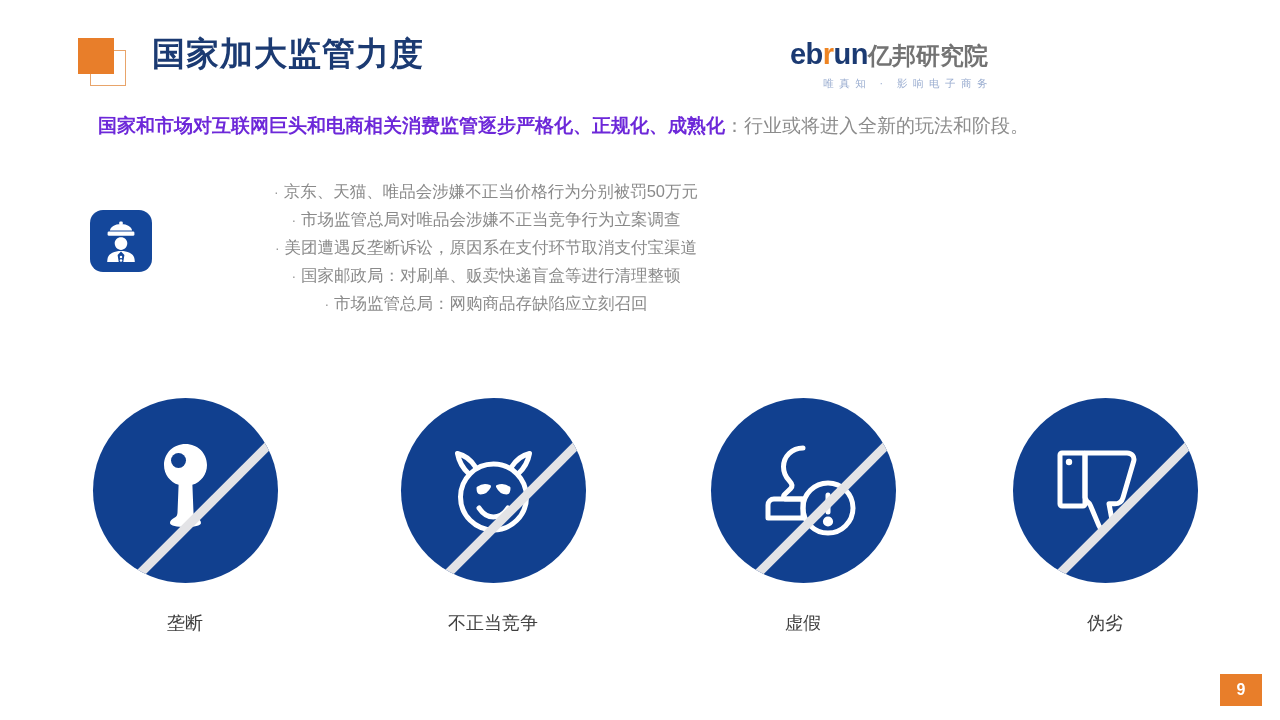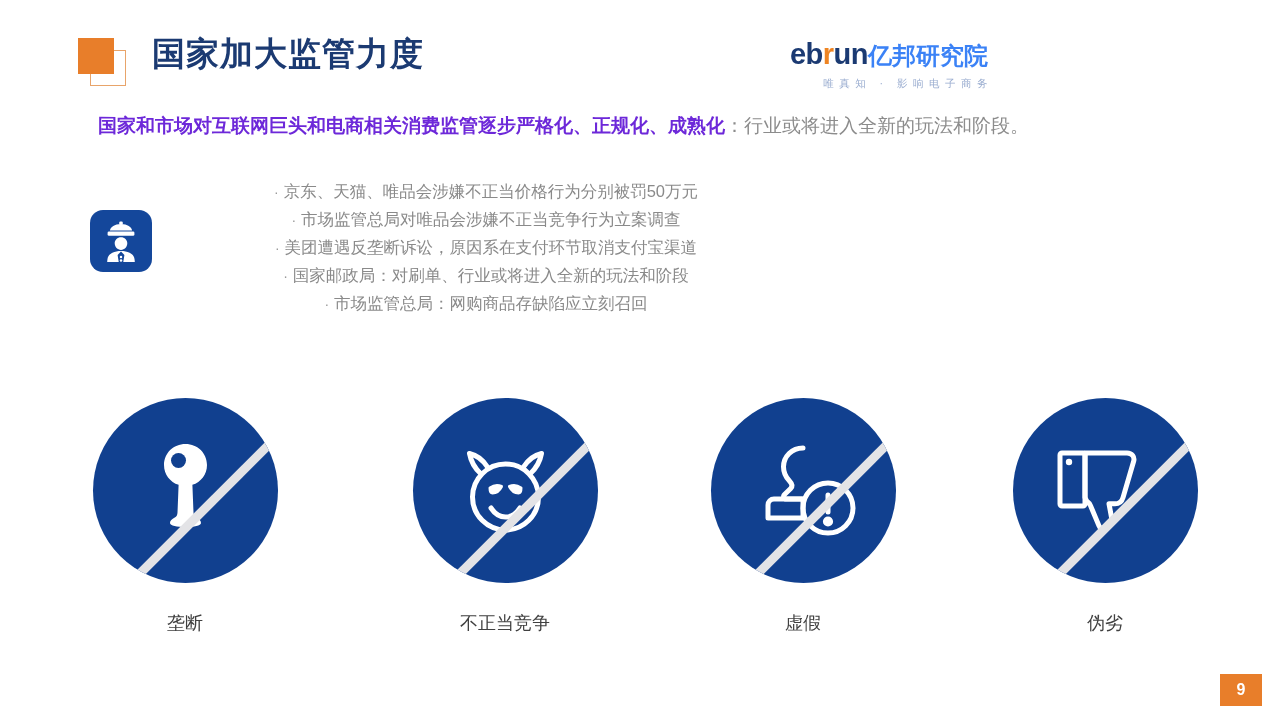--- a/index.html
+++ b/index.html
@@ -61,21 +61,21 @@
   #logo-wordmark {
     font-size: 29px;
     font-weight: bold;
     line-height: 32px;
     white-space: nowrap;
     letter-spacing: -0.5px;
   }
   #logo-wordmark .lw-navy { color: #1b3a72; }
   #logo-wordmark .lw-orange { color: #ee8422; }
   #logo-wordmark .lw-cn {
-    color: #3b82f6;
+    color: #737373;
     font-size: 24px;
     letter-spacing: 0px;
   }
   #logo-tagline {
     font-size: 10.5px;
     color: #9aadd0;
     letter-spacing: 5.5px;
     margin-top: 5px;
     margin-right: -5px;
     white-space: nowrap;
@@ -222,40 +222,40 @@
       <circle cx="31" cy="47" r="1.25"></circle>
       <circle cx="31" cy="50.6" r="1.25"></circle>
     </g>
   </svg>
 </div>
 
 <div id="bullet-list">
   <div class="bullet-row"><span class="bullet-dot">·</span><span>京东、天猫、唯品会涉嫌不正当价格行为分别被罚50万元</span></div>
   <div class="bullet-row"><span class="bullet-dot">·</span><span>市场监管总局对唯品会涉嫌不正当竞争行为立案调查</span></div>
   <div class="bullet-row"><span class="bullet-dot">·</span><span>美团遭遇反垄断诉讼，原因系在支付环节取消支付宝渠道</span></div>
-  <div class="bullet-row"><span class="bullet-dot">·</span><span>国家邮政局：对刷单、行业或将进入全新的玩法和阶段</span></div>
+  <div class="bullet-row"><span class="bullet-dot">·</span><span>国家邮政局：对刷单、贩卖快递盲盒等进行清理整顿</span></div>
   <div class="bullet-row"><span class="bullet-dot">·</span><span>市场监管总局：网购商品存缺陷应立刻召回</span></div>
 </div>
 
 <div id="icon-row">
 
   <div class="icon-cell" style="left:80px;">
     <div class="icon-circle">
       <svg class="glyph" viewBox="0 0 185 185" aria-hidden="true">
         <g fill="#ffffff">
           <path d="M92.5 46c-12.2 0-21.5 9.3-21.5 20.9 0 9.3 6 17.2 14.6 19.9l-1.1 27.8c-.1 2.6-1 4.1-2.7 5-3 1.6-4.8 3.2-4.8 5.4 0 2.6 7 4 15.5 4s15.5-1.4 15.5-4c0-2.2-1.8-3.8-4.8-5.4-1.7-.9-2.6-2.4-2.7-5l-1.1-27.8c8.6-2.7 14.6-10.6 14.6-19.9C114 55.3 104.7 46 92.5 46z"></path>
           <circle cx="85.5" cy="62.5" r="7.5" fill="#11408f"></circle>
         </g>
       </svg>
       <span class="slash"></span>
     </div>
     <div class="icon-label">垄断</div>
   </div>
 
-  <div class="icon-cell" style="left:400px;">
+  <div class="icon-cell" style="left:388px;">
     <div class="icon-circle">
       <svg class="glyph" viewBox="0 0 185 185" aria-hidden="true">
         <g fill="none" stroke="#ffffff" stroke-width="5" stroke-linecap="round" stroke-linejoin="round">
           <circle cx="92.5" cy="99" r="33"></circle>
           <path d="M68 76c-6-5.5-10-12-11.5-20.5C63 57 70 62 74.5 69"></path>
           <path d="M117 76c6-5.5 10-12 11.5-20.5C122 57 115 62 110.5 69"></path>
           <path d="M77 90c3.5-2.5 8-3 11.5-1.5-2 4-5.5 6.5-9 6.5-1.5 0-2.5-1.5-2.5-5z" fill="#ffffff" stroke-width="3"></path>
           <path d="M108 90c-3.5-2.5-8-3-11.5-1.5 2 4 5.5 6.5 9 6.5 1.5 0 2.5-1.5 2.5-5z" fill="#ffffff" stroke-width="3"></path>
           <path d="M78 110c4 6 9 9 14.5 9s10.5-3 14.5-9"></path>
         </g>

